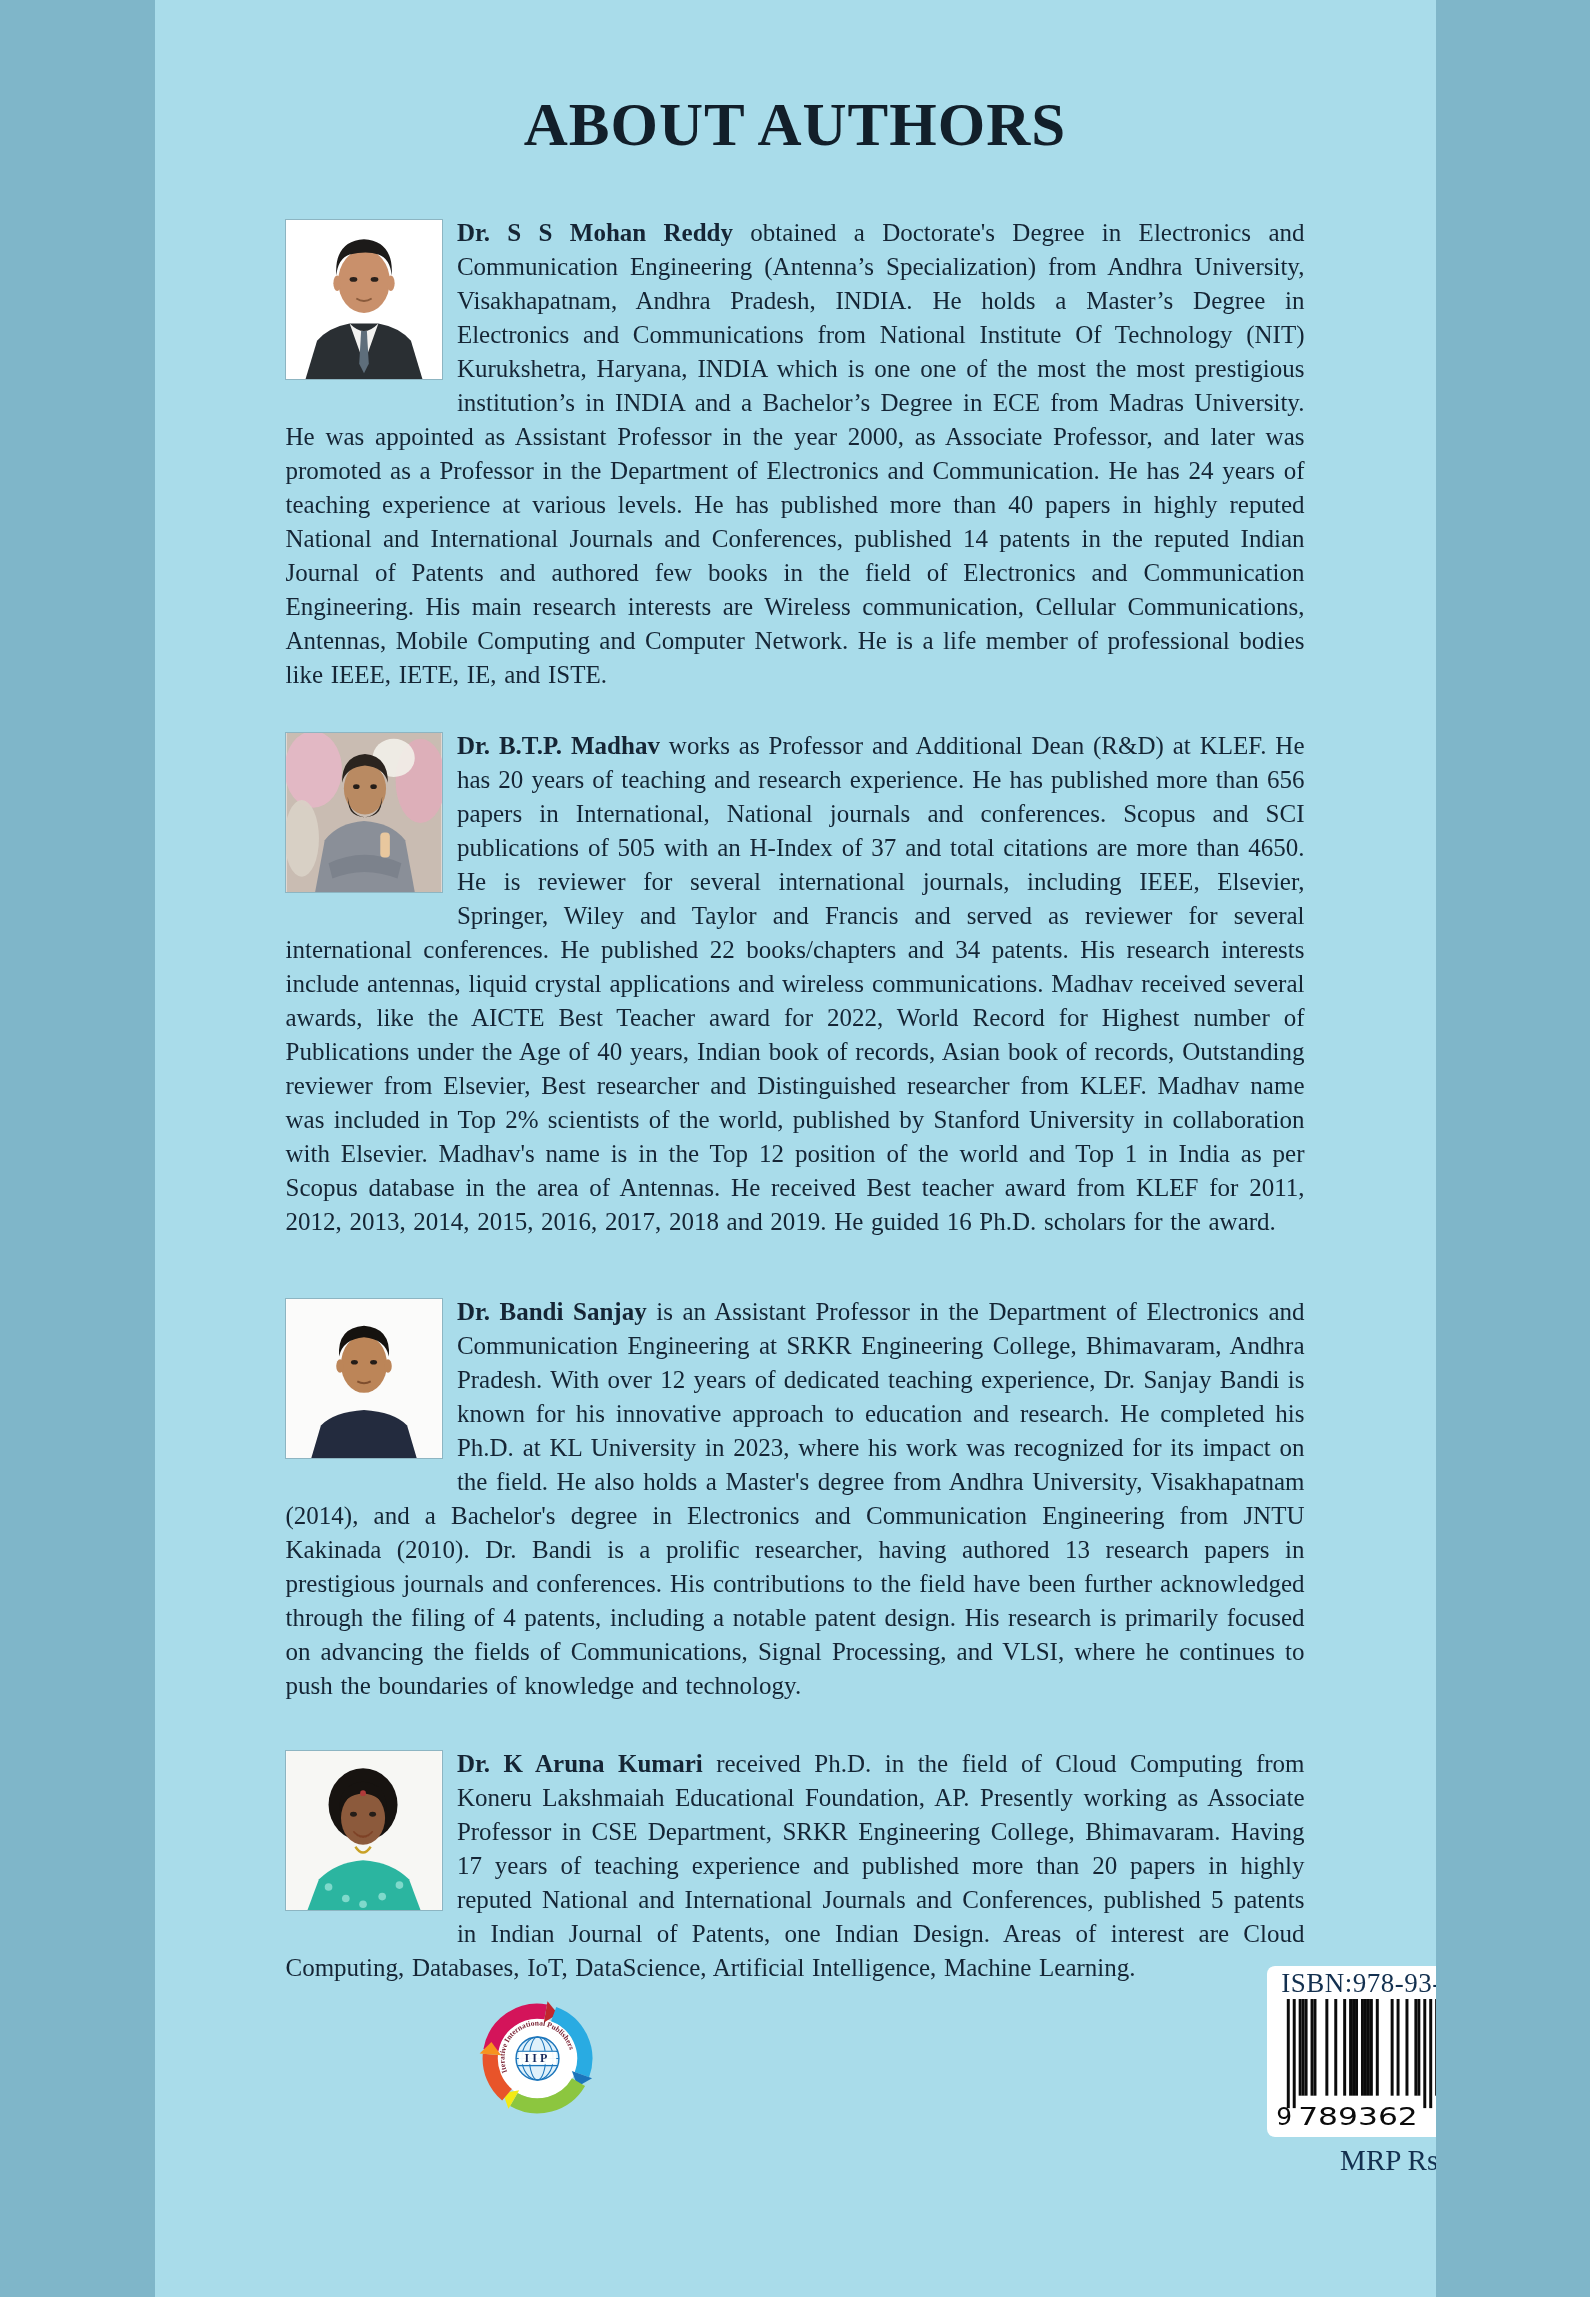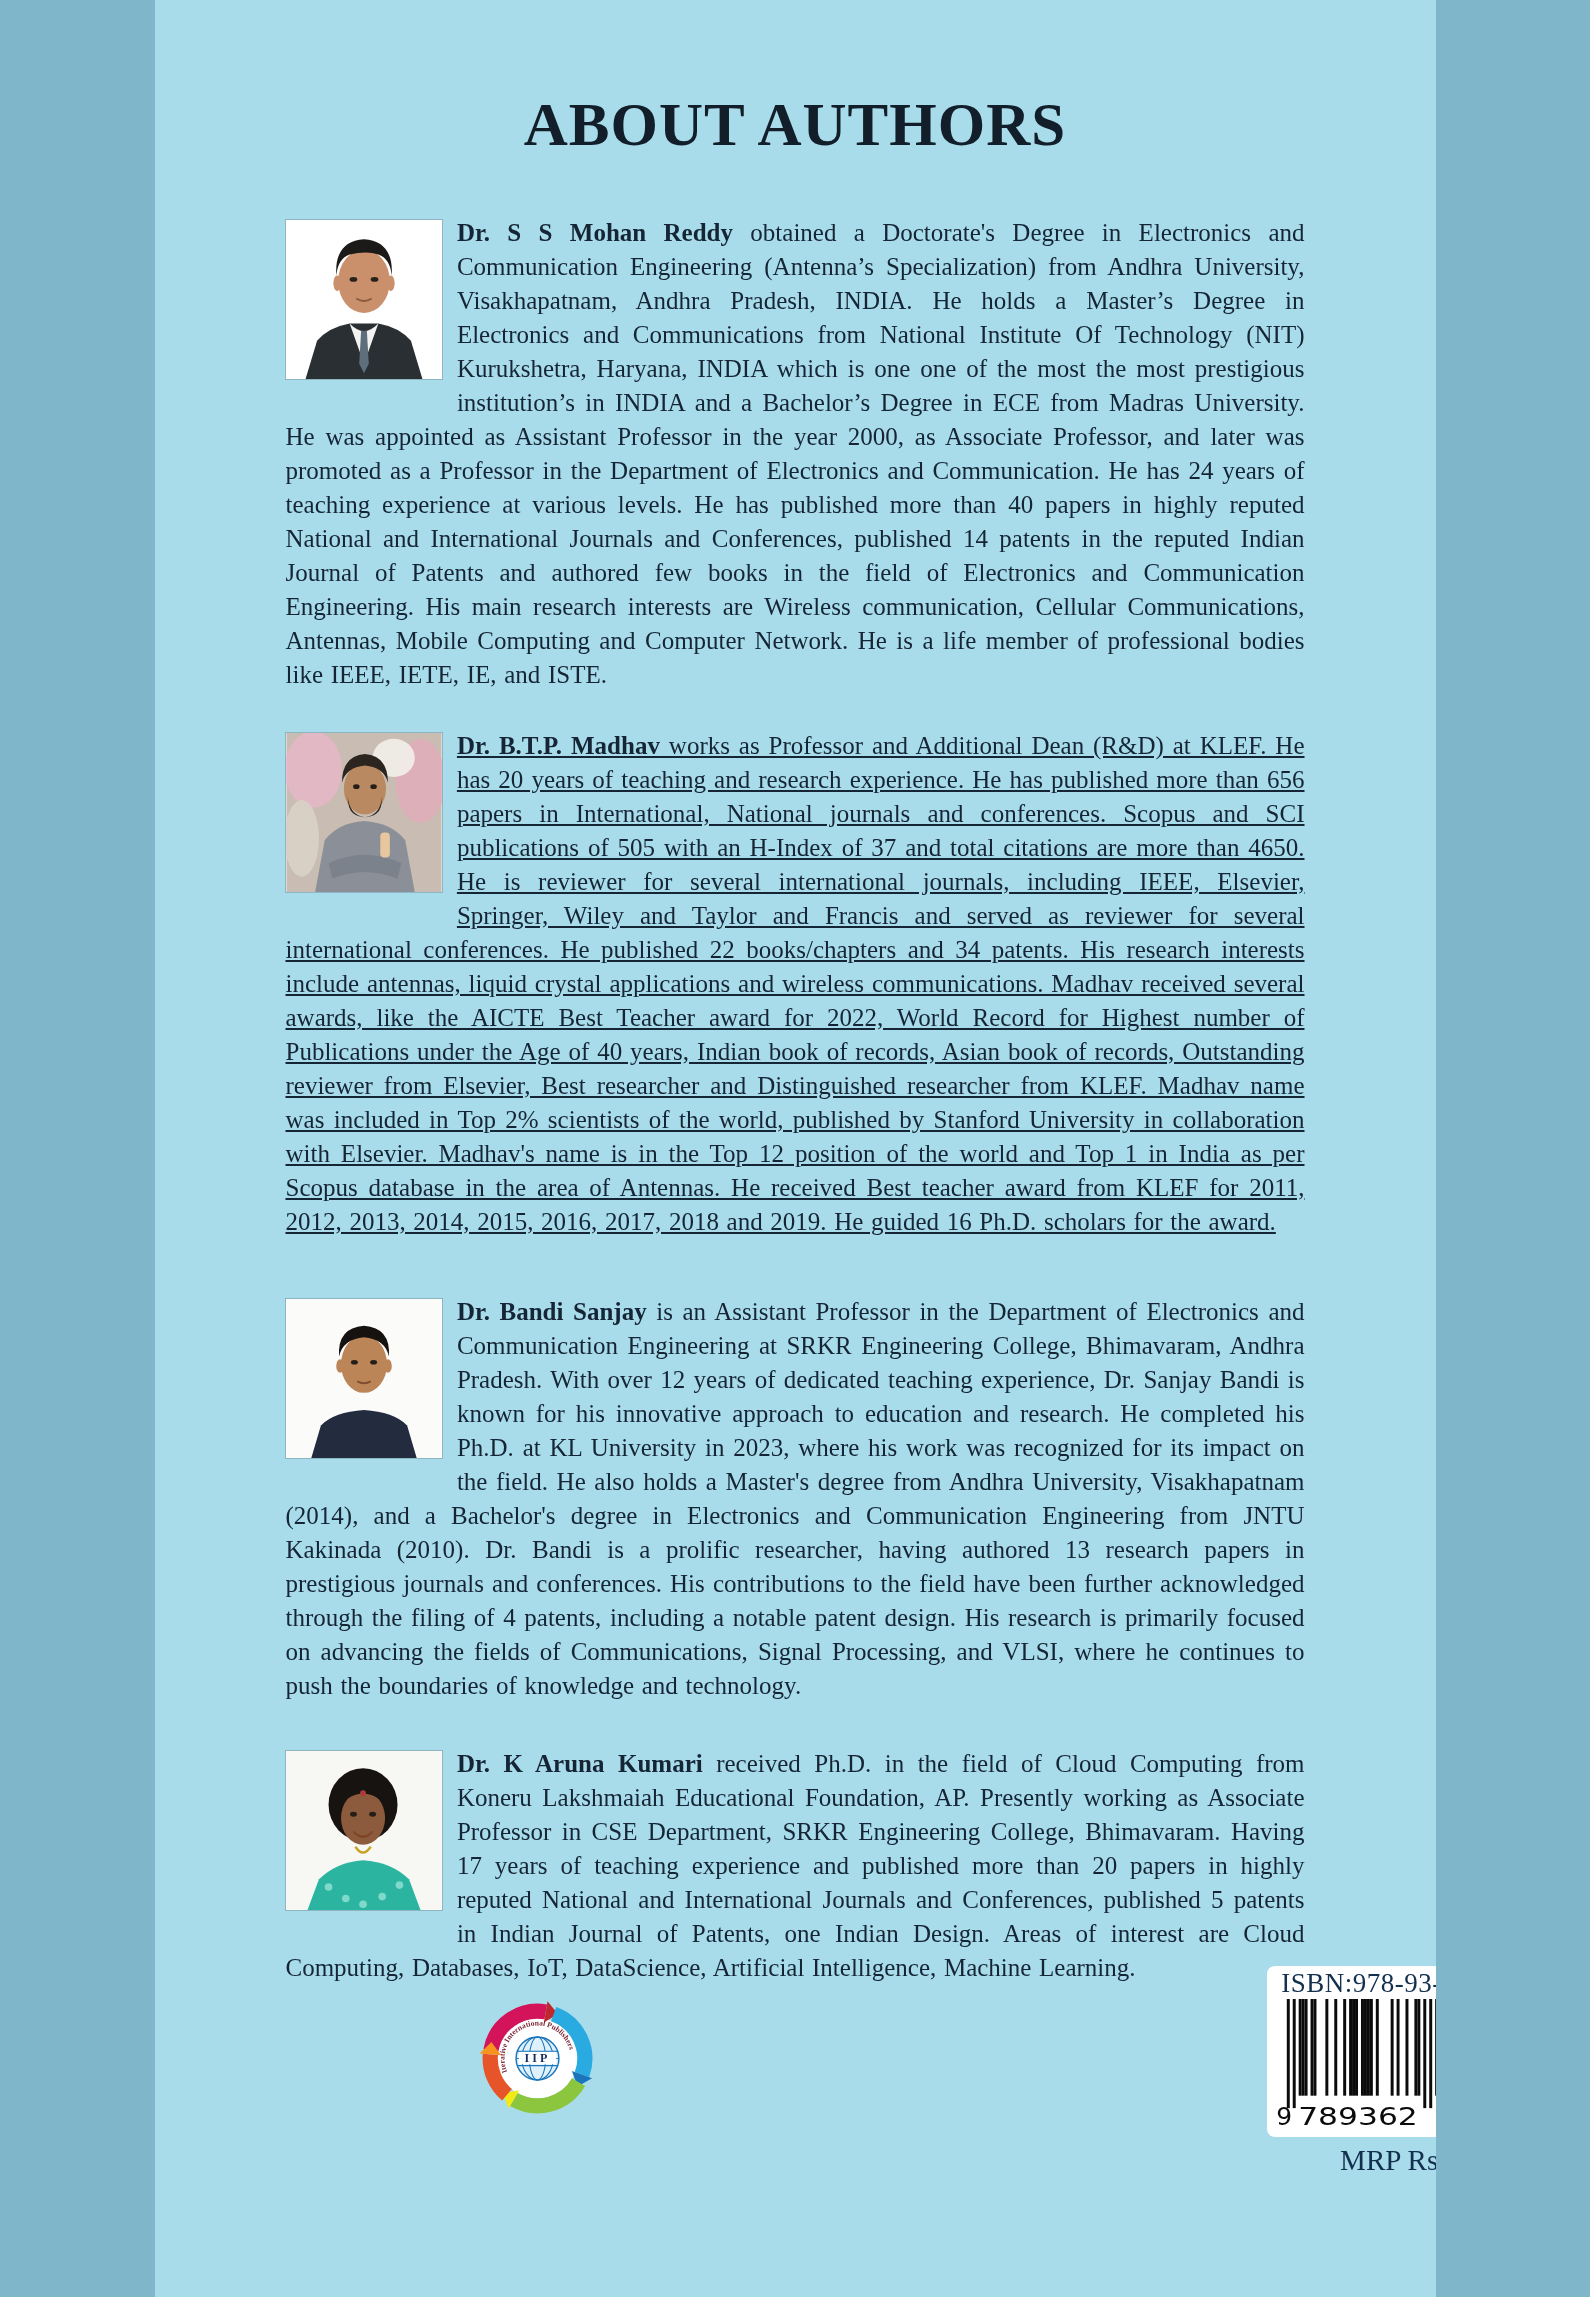--- a/index.html
+++ b/index.html
@@ -15,21 +15,21 @@
   .page-title {
     margin:0; padding-top:90px;
     text-align:center;
     font-size:61px; font-weight:700;
     letter-spacing:1px;
     color:#121F2A;
   }
   .content { margin:0 131px; }
   .author-block { clear:both; }
   .author-block.b1 { margin-top:56px; }
-  .author-block.b2 { margin-top:37px;text-decoration:underline; }
+  .author-block.b2 { margin-top:37px; }
   .author-block.b3 { margin-top:56px; }
   .author-block.b4 { margin-top:44px; }
   .photo {
     float:left;
     width:156px; height:159px;
     margin:3.8px 15.4px 7.7px 0;
     background:#ffffff;
     box-shadow:0 0 0 1px rgba(90,110,120,.35);
   }
   .photo svg { display:block; width:100%; height:100%; }

